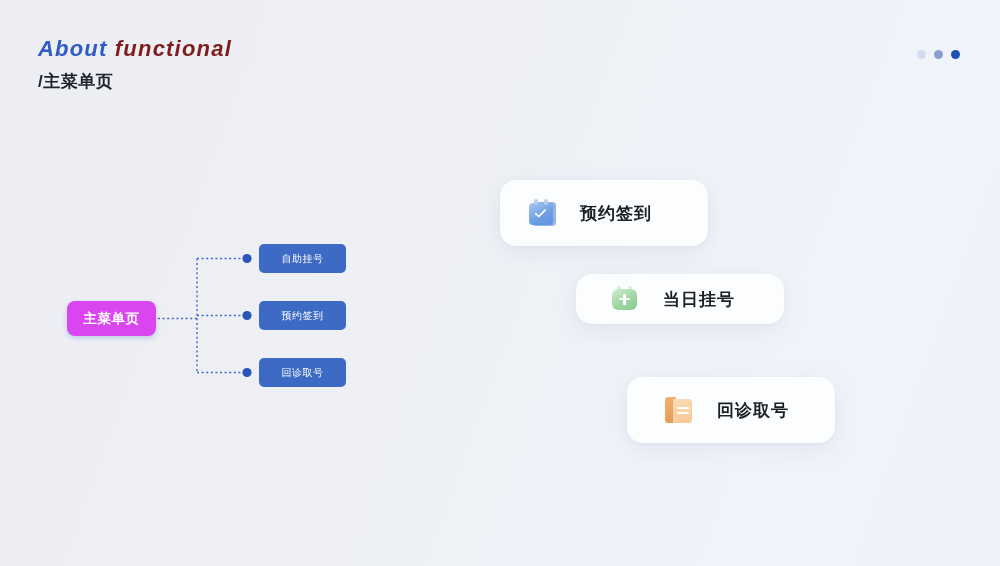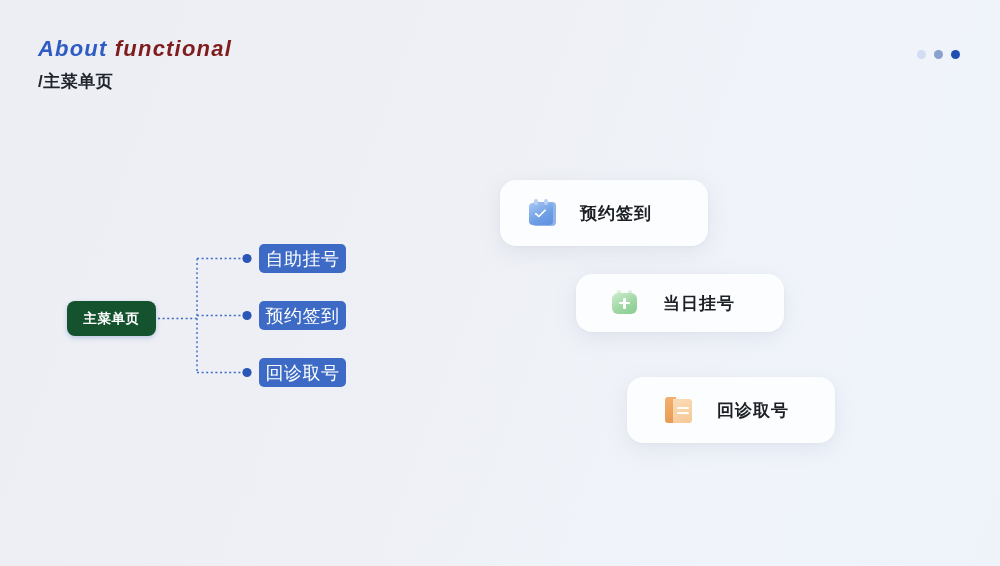--- a/index.html
+++ b/index.html
@@ -39,55 +39,55 @@
   .dot-3 { background:#1f4fb0; }
 
   
   .tree { position:absolute; left:0; top:0; width:400px; height:566px; }
   .tree svg { position:absolute; left:0; top:0; }
 
   .node-root {
     position:absolute;
     left:67px; top:301px;
     width:89px; height:35px;
-    background:#14532d;
+    background:#d946ef;
     border-radius:8px;
     color:#fff;
     font-size:13.5px;
     font-weight:bold;
     display:flex; align-items:center; justify-content:center;
     letter-spacing:0.6px;
     box-shadow:0 2px 5px rgba(42,86,184,0.25);
   }
   .node-child {
     position:absolute;
     left:259px;
     width:87px; height:29px;
     background:#3c6ac4;
     border-radius:5px;
     color:#fff;
-    font-size:18px;
+    font-size:10px;
     display:flex; align-items:center; justify-content:center;
     letter-spacing:0.5px;
   }
   .nc-0 { top:244px; }
   .nc-1 { top:301px; }
   .nc-2 { top:358px; }
 
   
   .card {
     position:absolute;
     background:#fcfdfe;
     border-radius:16px;
     display:flex;
     align-items:center;
     box-shadow:0 6px 22px rgba(120,135,165,0.13), 0 1px 3px rgba(120,135,165,0.06);
   }
   .card-0 { left:500px; top:180px; width:208px; height:66px; padding-left:28px; }
-  .card-1 { left:576px; top:274px; width:208px; height:58px; padding-left:35px; }
+  .card-1 { left:576px; top:274px; width:208px; height:50px; padding-left:35px; }
   .card-2 { left:627px; top:377px; width:208px; height:66px; padding-left:38px; }
 
   .card-label {
     font-size:17px;
     font-weight:bold;
     color:#1c1f24;
     letter-spacing:1px;
     margin-left:22px;
   }
 

